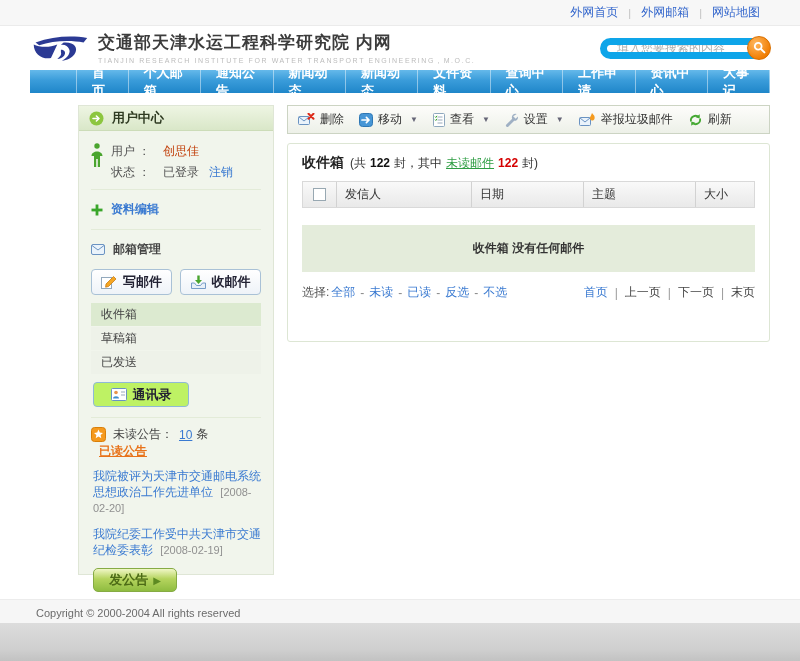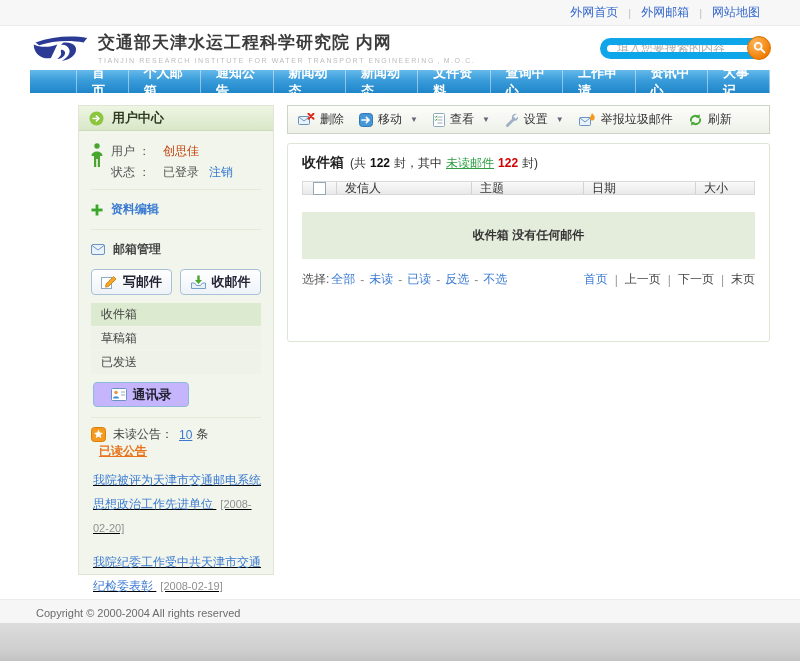--- a/index.html
+++ b/index.html
@@ -58,27 +58,27 @@
   .rowlink a { color:#3a7ad1; text-decoration:none; font-weight:bold; margin-left:8px; }
   .rowlabel { color:#444; font-weight:bold; font-size:12px; margin-left:8px; }
   .mailbtns { display:flex; gap:8px; margin:8px 0 8px 0; }
   .mailbtn { flex:1; height:26px; background:linear-gradient(180deg,#ffffff,#eef3f8);
     border:1px solid #a9c1d6; border-radius:4px; display:flex; align-items:center;
     justify-content:center; gap:6px; font-size:13px; font-weight:bold; color:#223; cursor:pointer; }
   .folders { margin:2px 0 8px 0; }
   .folder { height:23px; display:flex; align-items:center; padding-left:10px; font-size:12px;
     color:#444; background:#eef2e9; margin-bottom:1px; cursor:pointer; }
   .folder.sel { background:#dcead0; }
-  .contactbtn { width:96px; height:25px; background:#c4b5fd; border:1px solid #8fb9d8; border-radius:4px;
+  .contactbtn { width:96px; height:25px; background:#bef264; border:1px solid #8fb9d8; border-radius:4px;
     display:flex; align-items:center; justify-content:center; gap:6px; font-size:13px;
     font-weight:bold; color:#223; cursor:pointer; margin:4px 0 10px 2px; }
   .annhead { display:flex; align-items:center; font-size:12px; color:#444; margin:6px 0 4px 0; flex-wrap:wrap; }
   .annhead .cnt { color:#3a7ad1; text-decoration:underline; margin:0 4px 0 6px; }
   .annhead .readlink { color:#e8731a; text-decoration:underline; margin-left:8px; font-weight:bold; }
-  .annitem { font-size:12px; line-height:24px; margin:8px 0 10px 2px;text-decoration:underline; }
+  .annitem { font-size:12px; line-height:16px; margin:8px 0 10px 2px; }
   .annitem a { color:#3a7ad1; text-decoration:none; }
   .anndate { color:#909090; font-size:11px; margin-left:4px; }
   .postbtn { width:84px; height:24px; border:1px solid #86ab44; border-radius:5px;
     background:linear-gradient(180deg,#f0f7c6 0%,#b5d45e 45%,#8fbc40 100%);
     display:flex; align-items:center; justify-content:center; gap:5px; font-size:13px;
     font-weight:bold; color:#4c6b16; cursor:pointer; margin:6px 0 10px 2px; }
   .postarrow { color:#5d8a22; font-size:10px; }
   .exitline { font-size:13px; color:#444; padding:8px 0 0 2px; cursor:pointer; }
 
   
@@ -88,21 +88,21 @@
   .tool { display:flex; align-items:center; gap:5px; font-size:12px; color:#333;
     margin-right:15px; cursor:pointer; white-space:nowrap; }
   .tool .caret { font-size:8px; color:#667; margin-left:3px; }
   .panel { margin-top:9px; height:199px; background:#fff; border:1px solid #dde6d4;
     border-radius:3px; padding:10px 14px; }
   .mb-title { font-size:12px; color:#333; display:flex; align-items:center; gap:4px; }
   .mb-title .name { font-size:14px; font-weight:bold; color:#222; margin-right:2px; }
   .mb-title .num { font-weight:bold; color:#111; }
   .mb-title .unread { color:#2f9e44; text-decoration:underline; }
   .mb-title .rednum { font-weight:bold; color:#d40000; }
-  .thead { margin-top:9px; height:14px; display:flex; align-items:center;
+  .thead { margin-top:9px; height:27px; display:flex; align-items:center;
     background:linear-gradient(180deg,#f9f9f9,#e9e9e9); border:1px solid #d9d9d9; font-size:12px; color:#333; }
   .th { padding-left:8px; height:100%; display:flex; align-items:center; border-right:1px solid #d2d2d2; }
   .th:last-child { border-right:none; }
   .th-check { width:34px; justify-content:center; padding-left:0; }
   .th-sender { width:135px; }
   .th-subject { flex:1; }
   .th-date { width:112px; }
   .th-size { width:58px; }
   .checkbox { width:13px; height:13px; background:#fff; border:1px solid #98a8b2; display:inline-block; }
   .emptybox { margin-top:17px; height:47px; background:#e4ecdb; display:flex; align-items:center;
@@ -377,22 +377,22 @@
             <a href="#" class="unread">未读邮件</a>
             <span class="rednum">122</span>
             <span>封)</span>
           </div>
 
           <div class="thead">
             <div class="th th-check">
               <span class="checkbox"></span>
             </div>
             <div class="th th-sender">发信人</div>
+            <div class="th th-date">日期</div>
             <div class="th th-subject">主题</div>
-            <div class="th th-date">日期</div>
             <div class="th th-size">大小</div>
           </div>
 
           <div class="emptybox">
             <span>收件箱 没有任何邮件</span>
           </div>
 
           <div class="selrow">
             <span class="lab">选择:</span>
             <a href="#" class="sel-link">全部</a>

